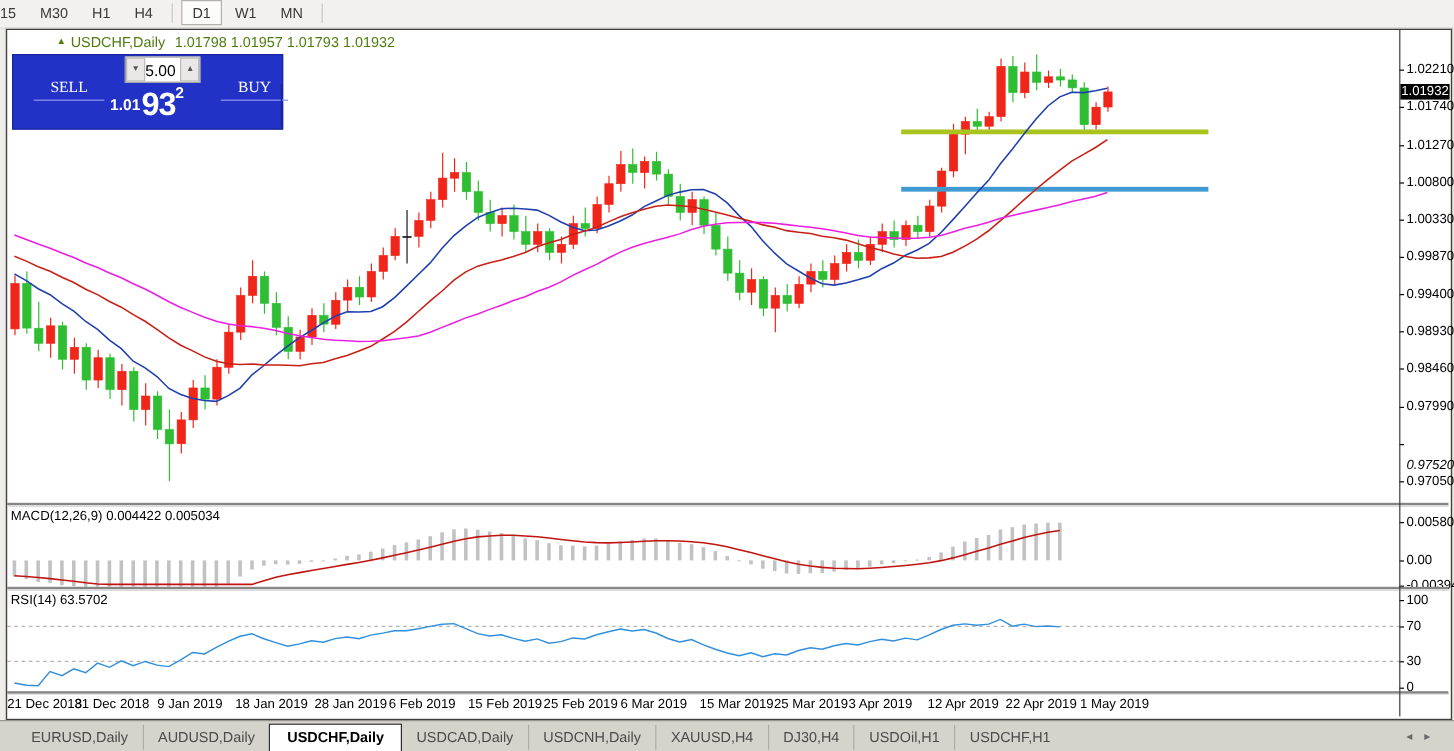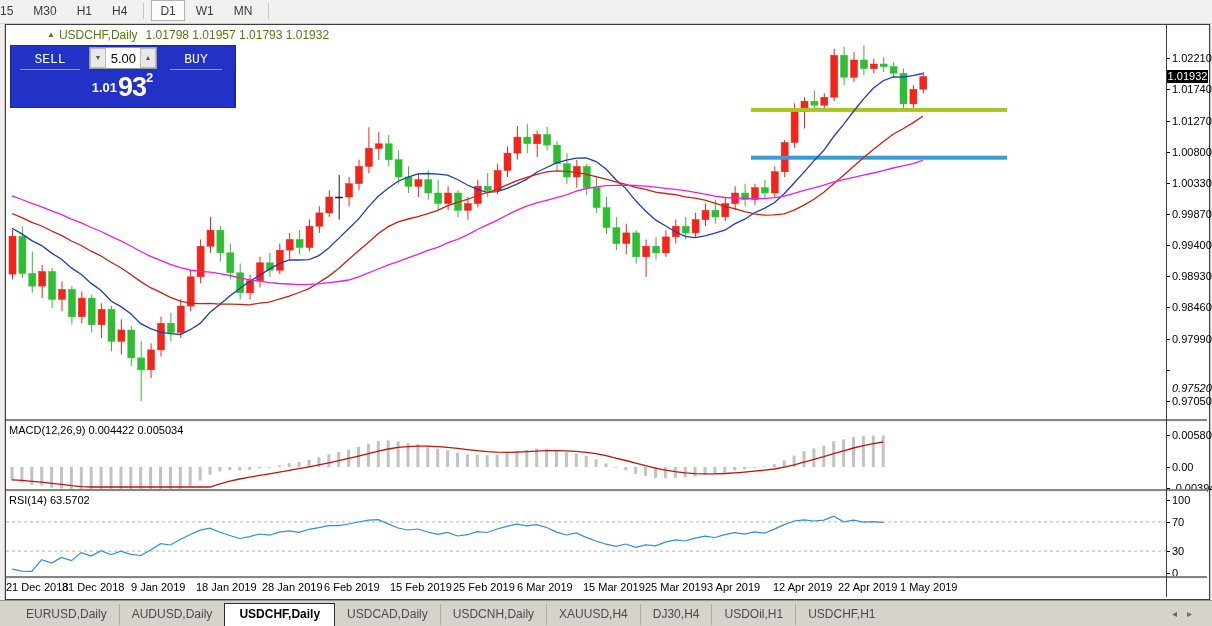--- a/index.html
+++ b/index.html
@@ -28,21 +28,21 @@
   .tick-dash{position:absolute;left:1160px;width:4px;height:1px;background:#000;}
   #price-tag{position:absolute;left:1161px;width:41px;height:13px;background:#000;color:#fff;
     font-size:11px;line-height:13px;text-align:center;z-index:5;}
   .panel-label{position:absolute;left:3px;font-size:11px;color:#000;z-index:5;}
   .date-label{position:absolute;top:556px;font-size:11px;color:#000;white-space:nowrap;}
   
   #trade-widget{position:absolute;left:4px;top:20px;width:224px;height:61px;background:#2231c6;
     border:1px solid #1a279c;z-index:7;color:#fff;}
   .tw-top{display:flex;height:24px;align-items:stretch;}
   .tw-btn{flex:1;background:transparent;border:none;color:#fff;font-size:13px;
-    font-family:Liberation Mono, monospace;padding:4px;cursor:pointer;}
+    font-family:Liberation Serif, serif;padding:17px;cursor:pointer;}
   .tw-btn span{display:inline-block;padding:2px 14px 2px;border-bottom:1px solid #8d9af0;}
   .tw-vol{width:66px;display:flex;background:#fff;border:1px solid #9a9a9a;margin:1px 0;}
   .tw-spin{width:16px;background:#e9e8e6;border:1px solid #bdbcba;color:#555;font-size:7px;
     padding:0;line-height:8px;cursor:pointer;}
   .tw-vol-value{flex:1;color:#000;font-size:13px;text-align:right;padding:3px 4px 0 0;}
   .tw-prices{display:flex;height:36px;}
   .tw-price{flex:1;text-align:center;white-space:nowrap;cursor:pointer;}
   .tw-sep{width:1px;background:#18249a;}
   .tw-small{font-size:13px;font-weight:bold;vertical-align:4px;margin-right:1px;}
   .tw-big{font-size:27px;font-weight:bold;letter-spacing:-1px;}

